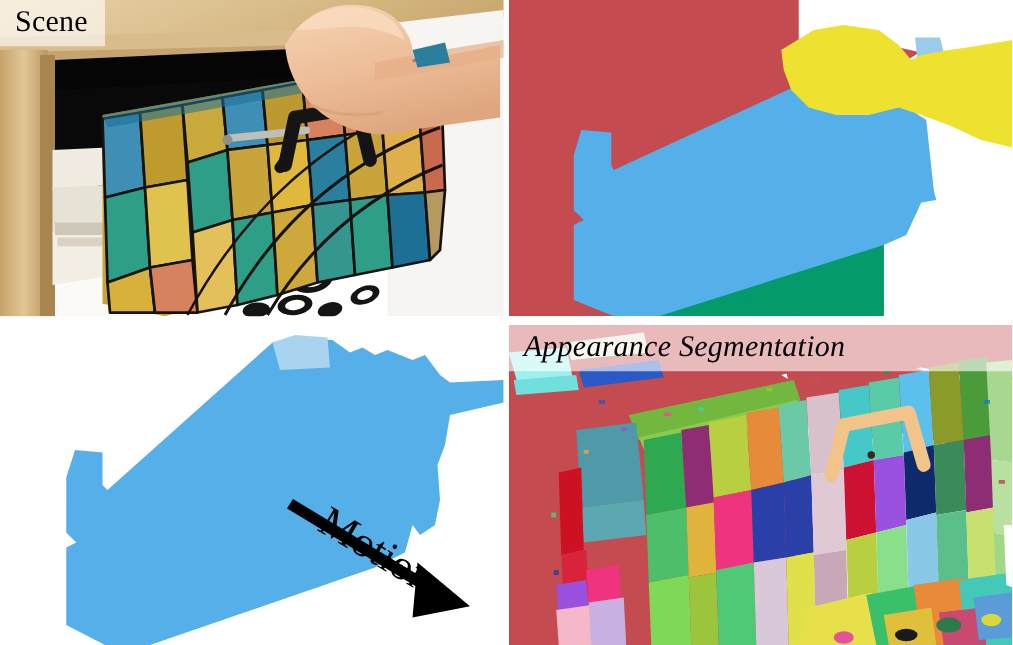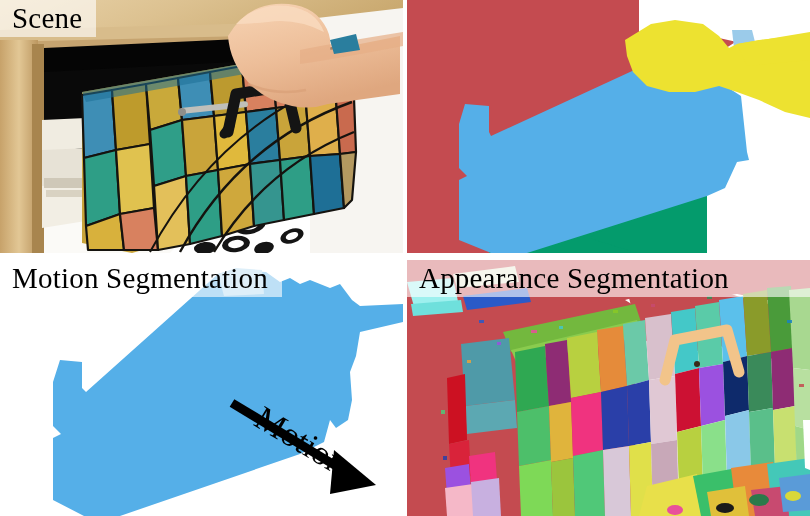--- a/index.html
+++ b/index.html
@@ -34,34 +34,34 @@
     position: absolute;
     top: 0;
     left: 0;
     height: 37px;
     line-height: 37px;
     padding: 0 0 0 12px;
     box-sizing: border-box;
     background: rgba(255,255,255,0.62);
     color: #000000;
     font-family: "Liberation Serif", "DejaVu Serif", serif;
-    font-size: 29px;
+    font-size: 24px;
     letter-spacing: 0.2px;
     white-space: nowrap;
     z-index: 6;
     pointer-events: none;
   }
   .panel-label.full-width { width: 100%; }
   .panel-label.fit-width  { width: auto; padding-right: 14px; }
 
   
   #panel-scene        { left: 0px;   top: 0px;   width: 403px; height: 253px; }
   #panel-gt           { left: 407px; top: 0px;   width: 403px; height: 253px; }
   #panel-motion       { left: 0px;   top: 260px; width: 403px; height: 256px; }
-  #panel-appearance   { left: 407px; top: 260px; width: 403px; height: 256px; }
+  #panel-appearance   { left: 407px; top: 260px; width: 403px; height: 256px; font-style: italic; }
 
   .motion-word {
     position: absolute;
     font-family: "Liberation Serif", "DejaVu Serif", serif;
     font-size: 34px;
     color: #000000;
     transform-origin: left center;
     white-space: nowrap;
     z-index: 5;
     pointer-events: none;
@@ -225,21 +225,20 @@
                        300,194 120,256 84,256 53,240 53,178 61,174 53,166" fill="#55AFE8"></polygon>
 
       <polygon points="218,14 236,8 262,10 264,34 224,36" fill="#A8D4EF"></polygon>
 
       <g>
         <line x1="232" y1="143" x2="346" y2="212" stroke="#000000" stroke-width="9" stroke-linecap="butt"></line>
         <polygon points="334,190 376,225 330,234" fill="#000000"></polygon>
       </g>
     </svg>
     <div class="motion-word" style="left:258px; top:136px; transform: rotate(31deg);">Motion</div>
-    <div class="panel-label fit-width">Motion Segmentation</div>
   </div>
 
   <div class="panel" id="panel-appearance">
     <svg width="403" height="256" viewBox="0 0 403 256">
       <defs>
           <clipPath id="appClip">
             <rect x="0" y="0" width="403" height="256"></rect>
           </clipPath>
         </defs>
       <g clip-path="url(#appClip)">

